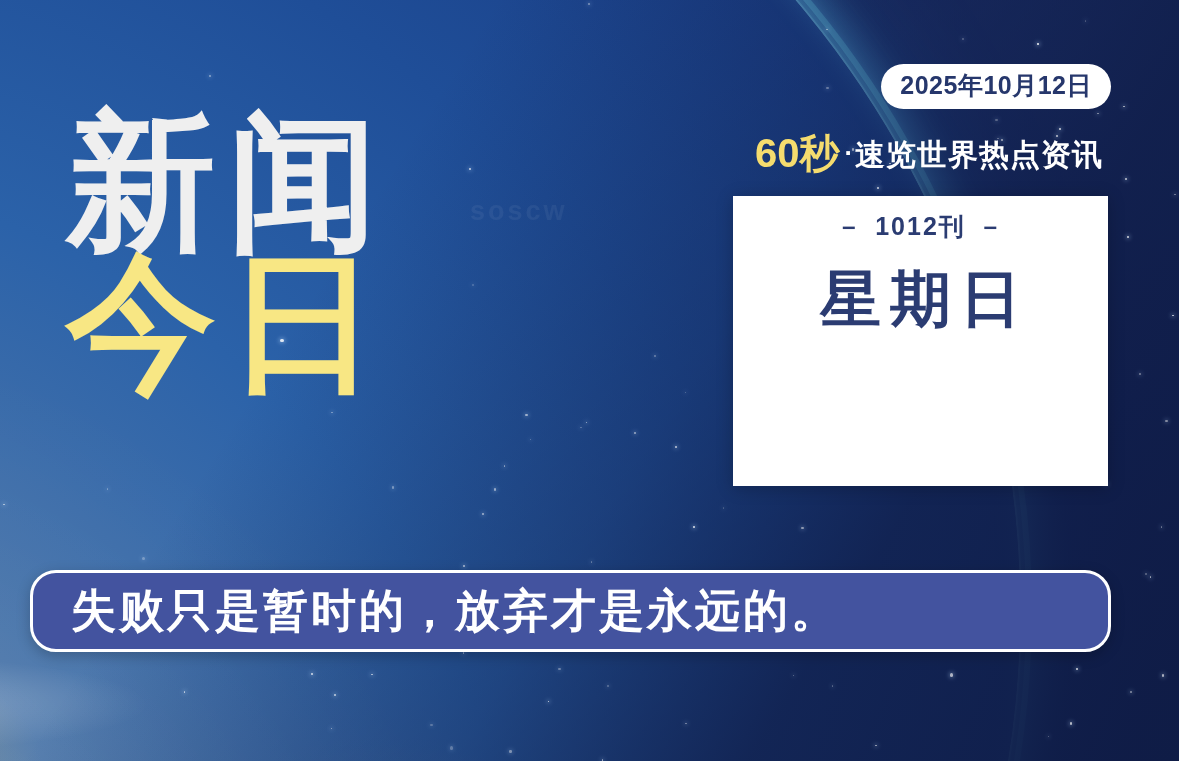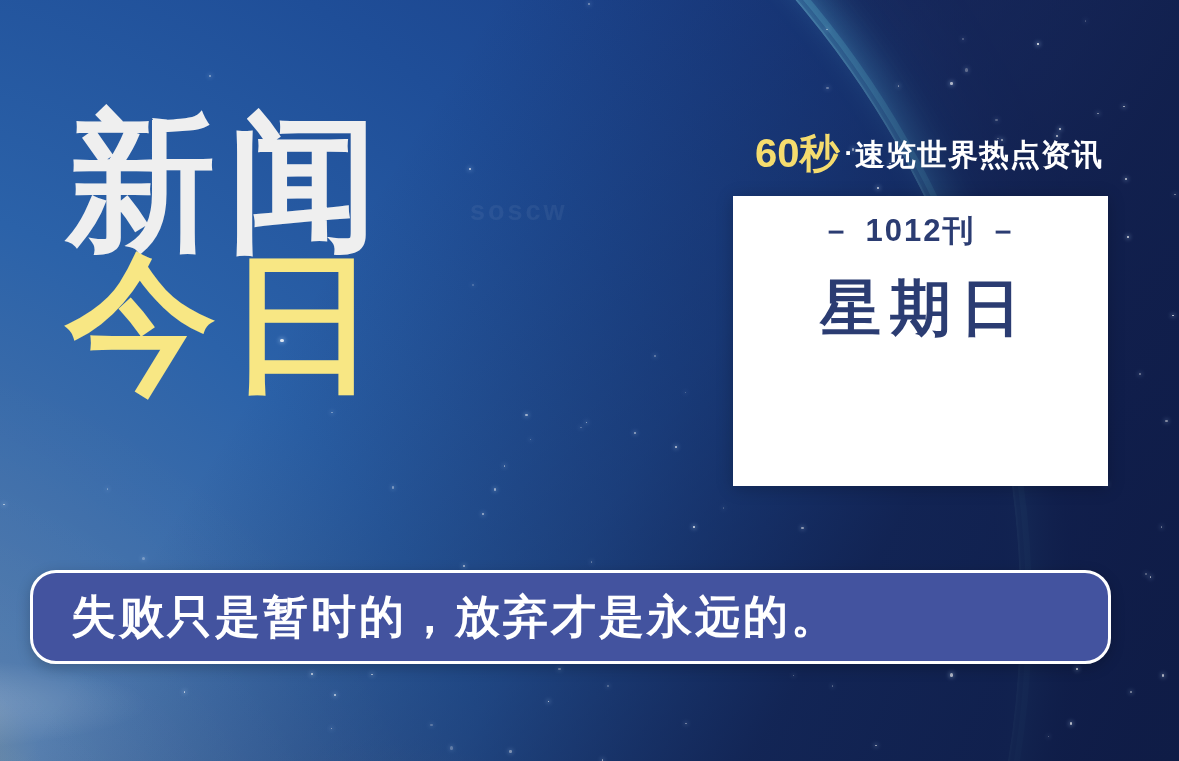--- a/index.html
+++ b/index.html
@@ -181,21 +181,21 @@
     box-shadow:0 2px 16px rgba(0,0,0,.22);
     display:flex;
     flex-direction:column;
     align-items:center;
     justify-content:flex-start;
     padding-top:14px;
     color:#2B3C72;
     user-select:none;
   }
   .card .issue{
-    font-size:31px;
+    font-size:25px;
     font-weight:800;
     letter-spacing:2px;
     white-space:nowrap;
   }
   .card .issue .dash{ font-weight:700; margin:0 12px; }
   .card .weekday{
     margin-top:16px;
     font-size:61px;
     font-weight:900;
     letter-spacing:9px;
@@ -210,21 +210,21 @@
     text-indent:9px;
     white-space:nowrap;
   }
 
   
   .quote-bar{
     position:absolute;
     left:30px;
     top:570px;
     width:1081px;
-    height:94px;
+    height:82px;
     background:#43539f;
     border:3px solid #ffffff;
     border-radius:26px;
     display:flex;
     align-items:center;
     box-shadow:0 4px 14px rgba(0,0,0,.22);
   }
   .quote-bar .qtext{
     color:#ffffff;
     font-size:45px;
@@ -370,20 +370,21 @@
       <div class="star" style="left: 801.3px; top: 526.9px; width: 2.4px; height: 2.4px; opacity: 0.52;"></div>
     </div>
 
   <div class="watermark">soscw</div>
 
   <div class="headline">
     <span class="ln ln2">新闻</span>
     <span class="ln ln1">今日</span>
   </div>
 
+  <div class="date-pill">2025年10月12日</div>
 
   <div class="tagline">
     <span class="sec">60秒</span><span class="dot">·</span><span class="desc">速览世界热点资讯</span>
   </div>
 
   <div class="card">
     <div class="issue">
       <span class="dash">－</span><span>1012刊</span><span class="dash">－</span>
     </div>
     <div class="weekday">星期日</div>

